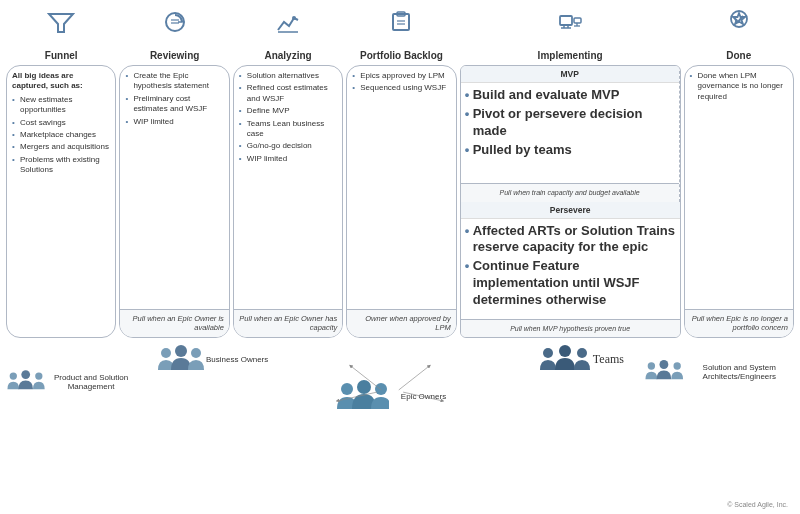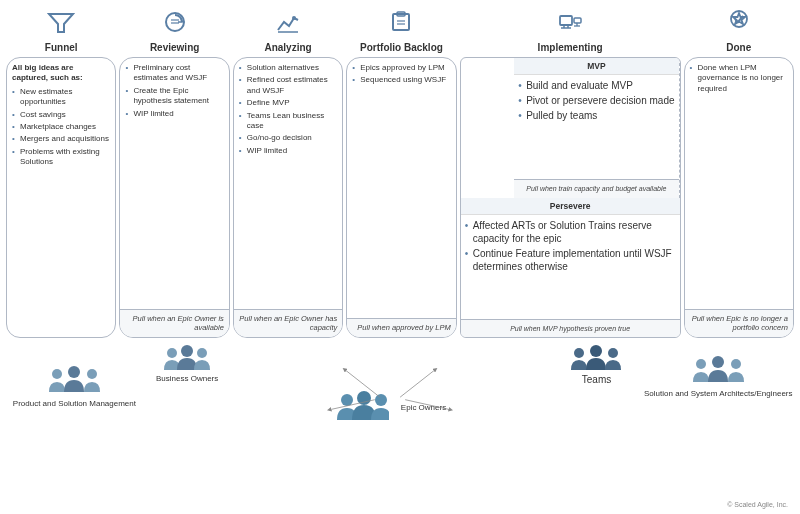--- a/index.html
+++ b/index.html
@@ -33,21 +33,21 @@
     }
     .column-header {
       text-align: center;
       font-weight: bold;
       font-size: 10px;
       color: #333;
       padding: 2px 0 4px 0;
       display: flex;
       flex-direction: column;
       align-items: center;
-      gap: 8px;
+      gap: 16px;
     }
     .column-body {
       border: 1.5px solid #b0b8c5;
       border-radius: 14px;
       flex: 1;
       display: flex;
       flex-direction: column;
       background: #fff;
       overflow: hidden;
     }
@@ -116,23 +116,24 @@
       font-weight: bold;
       font-size: 8.5px;
       color: #333;
       padding: 3px 2px;
       border-bottom: 1px solid #ddd;
       background: #f0f4f8;
     }
     .sub-content {
       flex: 1;
       padding: 4px 4px 2px 4px;
-      font-size: 10px;
+      font-size: 13px;
       color: #333;
       line-height: 1.3;
+      font-weight: bold;
     }
     .sub-pull {
       border-top: 1.5px solid #b0b8c5;
       padding: 4px 3px;
       font-size: 7px;
       color: #444;
       font-style: italic;
       text-align: center;
       background: #f5f7f9;
       line-height: 1.3;
@@ -164,21 +165,21 @@
     .bottom-right {
       display: flex;
       flex-direction: column;
       align-items: flex-start;
       width: 150px;
       flex-shrink: 0;
       padding-top: 10px;
     }
     .person-group {
       display: flex;
-      flex-direction: column;
+      flex-direction: row;
       align-items: center;
       font-size: 8.5px;
       color: #333;
       text-align: center;
     }
     .copyright {
       position: absolute;
       bottom: 2px;
       right: 6px;
       font-size: 7px;
@@ -224,22 +225,22 @@
           <path d="M14,5 A7,7 0 0,1 21,12" fill="none" stroke="#5a7fa5" stroke-width="2"></path>
           <polyline points="20,8 21,12 17,12" fill="none" stroke="#5a7fa5" stroke-width="1.5"></polyline>
           <line x1="10" y1="10" x2="18" y2="10" stroke="#5a7fa5" stroke-width="1.2"></line>
           <line x1="10" y1="13" x2="18" y2="13" stroke="#5a7fa5" stroke-width="1.2"></line>
         </svg>
         <span>Reviewing</span>
       </div>
       <div class="column-body">
         <div class="column-content">
           <ul class="bullet-list">
+            <li>Create the Epic hypothesis statement</li>
             <li>Preliminary cost estimates and WSJF</li>
-            <li>Create the Epic hypothesis statement</li>
             <li>WIP limited</li>
           </ul>
         </div>
         <div class="column-pull">Pull when an Epic Owner is available</div>
       </div>
     </div>
 
     <div class="column">
       <div class="column-header">
         <svg class="col-icon-svg" viewBox="0 0 28 24">
@@ -274,21 +275,21 @@
         </svg>
         <span>Portfolio Backlog</span>
       </div>
       <div class="column-body">
         <div class="column-content">
           <ul class="bullet-list">
             <li>Epics approved by LPM</li>
             <li>Sequenced using WSJF</li>
           </ul>
         </div>
-        <div class="column-pull">Pull when approved by LPM</div>
+        <div class="column-pull">Owner when approved by LPM</div>
       </div>
     </div>
 
     <div class="column implementing-col">
       <div class="column-header">
         <svg class="col-icon-svg" viewBox="0 0 28 24">
           <rect x="4" y="6" width="12" height="9" rx="1" fill="none" stroke="#5a7fa5" stroke-width="1.8"></rect>
           <line x1="8" y1="15" x2="8" y2="18" stroke="#5a7fa5" stroke-width="1.5"></line>
           <line x1="12" y1="15" x2="12" y2="18" stroke="#5a7fa5" stroke-width="1.5"></line>
           <line x1="5" y1="18" x2="15" y2="18" stroke="#5a7fa5" stroke-width="1.5"></line>
@@ -381,21 +382,21 @@
         </div>
         <div class="person-group">
           <svg width="55" height="30" viewBox="0 0 55 30">
             <circle cx="10" cy="9" r="5" fill="#4a6a88"></circle>
             <path d="M2,26 Q2,16 10,16 Q18,16 18,26" fill="#4a6a88"></path>
             <circle cx="27" cy="7" r="6" fill="#3a5a78"></circle>
             <path d="M17,26 Q17,14 27,14 Q37,14 37,26" fill="#3a5a78"></path>
             <circle cx="44" cy="9" r="5" fill="#4a6a88"></circle>
             <path d="M36,26 Q36,16 44,16 Q52,16 52,26" fill="#4a6a88"></path>
           </svg>
-          <span style="font-size:10px;color:#333;">Teams</span>
+          <span style="font-size:12px;color:#333;font-family:Liberation Serif, serif;">Teams</span>
         </div>
       </div>
 
       <div style="display:flex;flex-direction:row;align-items:center;margin-top:5px;gap:12px;">
         <svg width="55" height="35" viewBox="0 0 55 35">
           <circle cx="13" cy="10" r="6" fill="#5a8faf"></circle>
           <path d="M3,30 Q3,18 13,18 Q23,18 23,30" fill="#5a8faf"></path>
           <circle cx="30" cy="8" r="7" fill="#4a7f9f"></circle>
           <path d="M18,30 Q18,15 30,15 Q42,15 42,30" fill="#4a7f9f"></path>
           <circle cx="47" cy="10" r="6" fill="#5a8faf"></circle>

